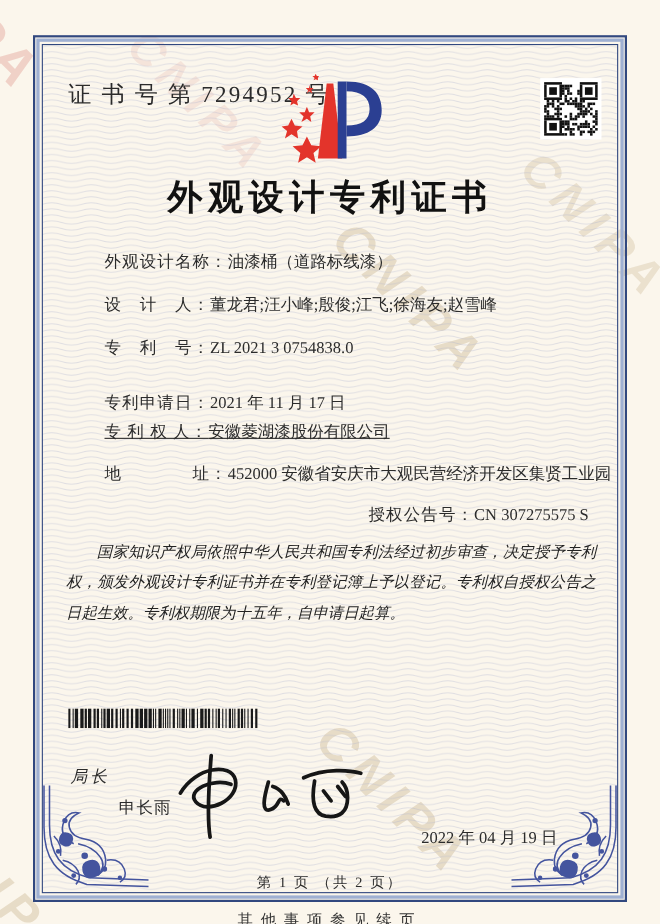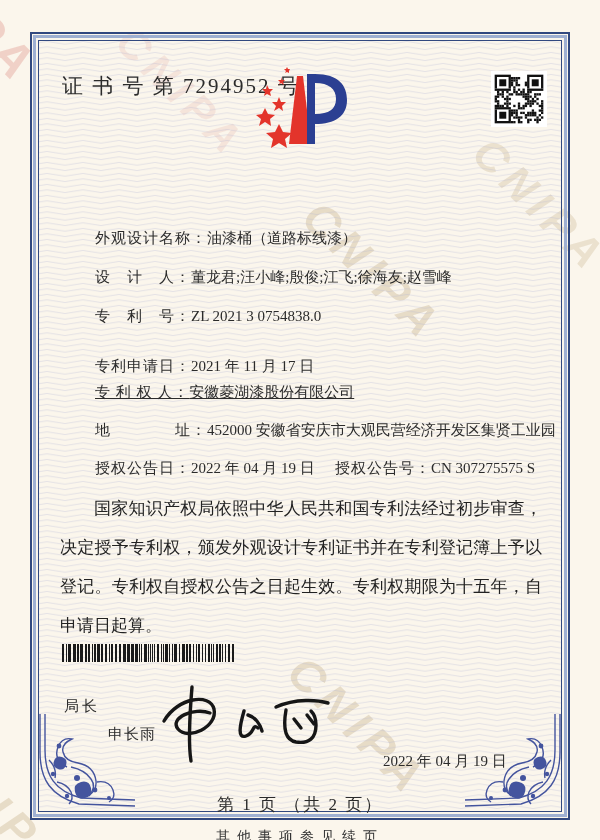--- a/index.html
+++ b/index.html
@@ -39,32 +39,32 @@
     font-size:32px;font-weight:bold;letter-spacing:5px;color:#111;}
   
   .fields{position:absolute;left:62px;top:229px;width:478px;font-size:15px;}
   .frow{position:absolute;left:0;white-space:nowrap;margin-left:33px;}
   .frow .lbl{letter-spacing:1px;}
   .f0{top:0px;} .f1{top:39px;} .f2{top:78px;} .f3{top:128px;}
   .f4{top:154px;text-decoration:underline;} .f5{top:192px;} .f6{top:230px;}
   .grant-no{position:absolute;left:240px;top:0;white-space:nowrap;}
   
   .paras{position:absolute;left:60px;top:489px;width:482px;
-    font-size:17px;line-height:39px;text-align:justify;color:#222;}
+    font-size:14px;line-height:28px;text-align:justify;font-style:italic;color:#222;}
   .paras p{margin:0;text-indent:2em;}
   
   .barcode{position:absolute;left:62px;top:644px;width:174px;height:18px;}
   
-  .officer-title{position:absolute;left:64px;top:697px;font-size:15px;letter-spacing:3px;}
+  .officer-title{position:absolute;left:64px;top:697px;font-size:15px;letter-spacing:3px;font-style:italic;}
   .officer-name{position:absolute;left:64px;top:725px;font-size:15px;letter-spacing:1px;padding-left:44px;}
   .signature{position:absolute;left:148px;top:681px;width:195px;height:85px;}
   .issue-date{position:absolute;left:383px;top:752px;font-size:15px;}
   
   .page-info{position:absolute;left:0;top:793px;width:100%;text-align:center;
-    font-size:17px;letter-spacing:2px;}
+    font-size:13px;letter-spacing:2px;}
   .continuation{position:absolute;left:0;top:828px;width:100%;text-align:center;
     font-size:14px;letter-spacing:7px;color:#333;}
 </style>
 </head>
 <body>
 
 <div class="page">
 
   <span class="wm wm1">CNIPA</span>
 
@@ -298,20 +298,21 @@
       <rect x="46.99999999999999" y="49.4" width="2.4" height="2.4" fill="#111"></rect>
       <rect x="49.4" y="49.4" width="2.4" height="2.4" fill="#111"></rect>
       <rect x="20.6" y="51.8" width="2.4" height="2.4" fill="#111"></rect>
       <rect x="23" y="51.8" width="2.4" height="2.4" fill="#111"></rect>
       <rect x="27.8" y="51.8" width="2.4" height="2.4" fill="#111"></rect>
       <rect x="30.2" y="51.8" width="2.4" height="2.4" fill="#111"></rect>
       <rect x="37.4" y="51.8" width="2.4" height="2.4" fill="#111"></rect>
       <rect x="46.99999999999999" y="51.8" width="2.4" height="2.4" fill="#111"></rect>
     </svg>
 
+  <div class="title">外观设计专利证书</div>
 
   <div class="fields">
     <div class="frow f0">
       <span class="lbl">外观设计名称：</span><span class="val">油漆桶（道路标线漆）</span>
     </div>
     <div class="frow f1">
       <span class="lbl">设　计　人：</span><span class="val">董龙君;汪小峰;殷俊;江飞;徐海友;赵雪峰</span>
     </div>
     <div class="frow f2">
       <span class="lbl">专　利　号：</span><span class="val">ZL 2021 3 0754838.0</span>
@@ -319,23 +320,20 @@
     <div class="frow f3">
       <span class="lbl">专利申请日：</span><span class="val">2021 年 11 月 17 日</span>
     </div>
     <div class="frow f4">
       <span class="lbl">专 利 权 人：</span><span class="val">安徽菱湖漆股份有限公司</span>
     </div>
     <div class="frow f5">
       <span class="lbl">地　　　　址：</span><span class="val">452000 安徽省安庆市大观民营经济开发区集贤工业园</span>
     </div>
     <div class="frow f6">
-      <span>
-        <span class="lbl">授权公告日：</span><span class="val">2022 年 04 月 19 日</span>
-      </span>
       <span class="grant-no">
         <span class="lbl">授权公告号：</span><span class="val">CN 307275575 S</span>
       </span>
     </div>
   </div>
 
   <div class="paras">
     <p>国家知识产权局依照中华人民共和国专利法经过初步审查，决定授予专利权，颁发外观设计专利证书并在专利登记簿上予以登记。专利权自授权公告之日起生效。专利权期限为十五年，自申请日起算。</p>
   </div>
 

